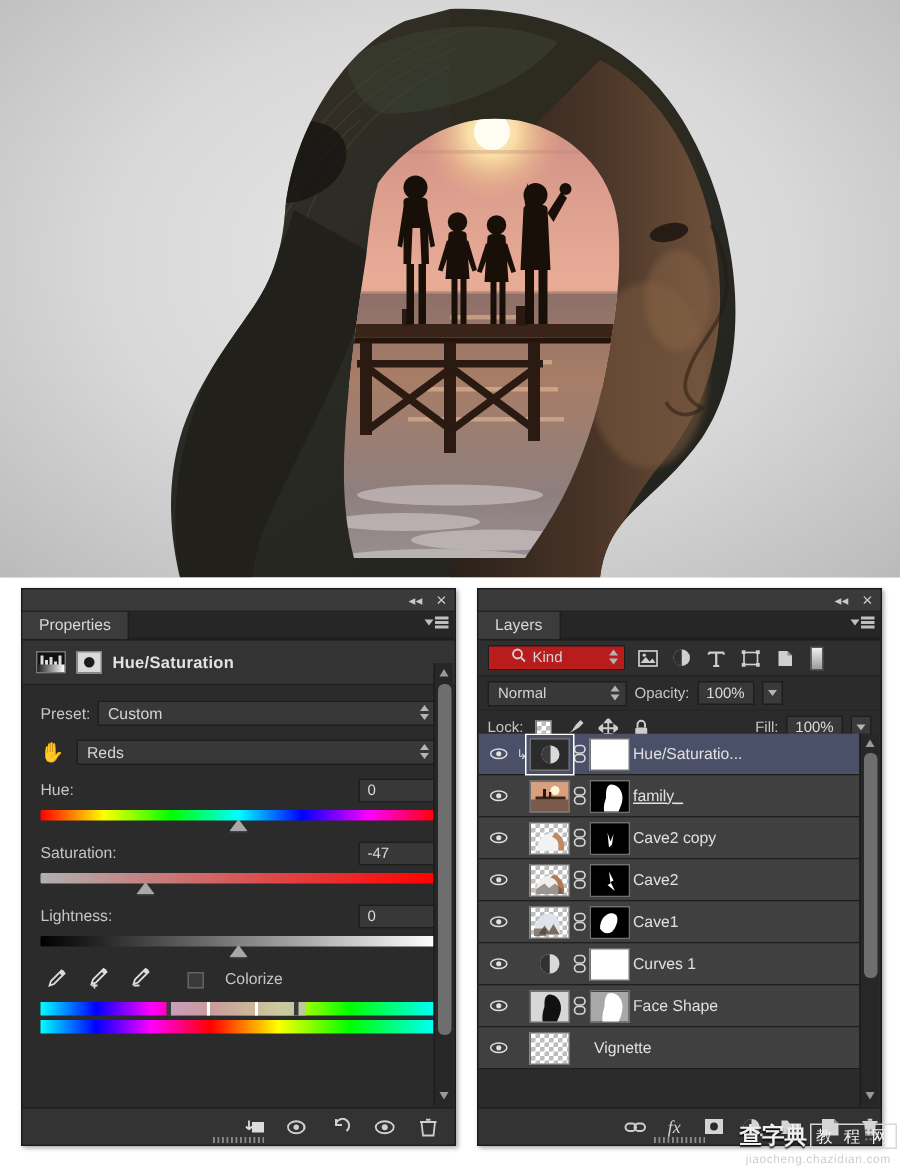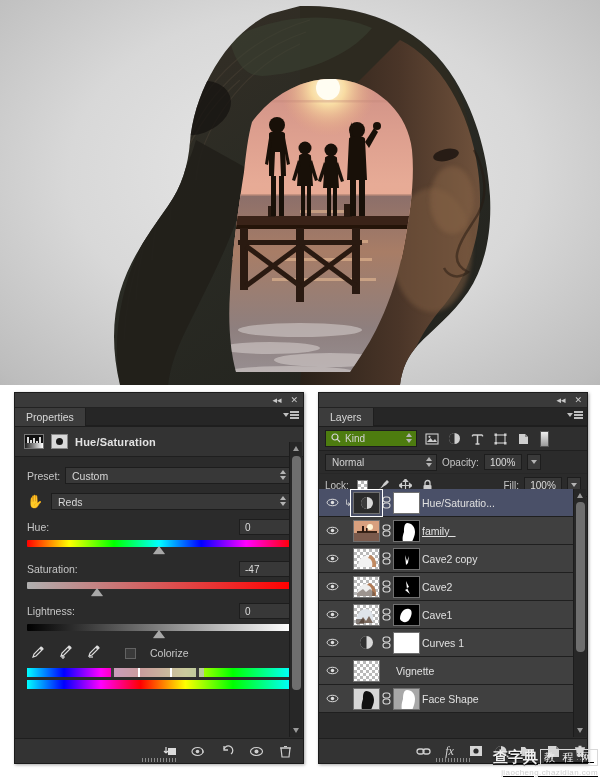--- a/index.html
+++ b/index.html
@@ -137,29 +137,29 @@
     position:absolute; left:0; right:0; bottom:0; height: 25px;
     background:#333; border-top:1px solid #1e1e1e;
     display:flex; align-items:center; justify-content:flex-end; gap: 14px; padding-right: 10px;
   }
   .footer-icon { width:15px;height:15px; display:flex;align-items:center;justify-content:center;
     color:#c9c9c9; cursor:pointer; }
 
   
   .filter-row { height: 24px; display:flex; align-items:center; padding: 0 6px; gap:6px;
     border-bottom:1px solid #202020; background:#2f2f2f; }
-  .kind-select { width: 92px; height:17px; background:#4d7c0f;border:1px solid #1d1d1d;
-    display:flex;align-items:center;gap:4px;padding-left:5px;font-size:10px;color:#d4d4d4;position:relative; }
+  .kind-select { width: 92px; height:17px; background:#b91c1c;border:1px solid #1d1d1d;
+    display:flex;align-items:center;gap:4px;padding-left:15px;font-size:10px;color:#d4d4d4;position:relative; }
   .fi { width:17px;height:16px;display:flex;align-items:center;justify-content:center;color:#cfcfcf;cursor:pointer; }
   .toggle-pill { width:9px;height:16px;background:linear-gradient(#f0f0f0,#9a9a9a);border:1px solid #555;margin-left:2px; }
 
   .blend-row, .lock-row { height: 23px; display:flex; align-items:center; padding: 0 6px; gap:5px; }
   .blend-row { border-bottom:1px solid #272727; }
   .lock-row { border-bottom:1px solid #1e1e1e; }
-  .blend-select { width: 112px; height:17px; background:#383838;border:1px solid #1d1d1d;
+  .blend-select { width: 93px; height:17px; background:#383838;border:1px solid #1d1d1d;
     display:flex;align-items:center;padding-left:6px;font-size:10px;color:#d4d4d4;position:relative; }
   .small-lbl { font-size:10px;color:#c6c6c6; }
   .num-box { width:38px;height:16px;background:#383838;border:1px solid #1d1d1d;color:#dcdcdc;
     font-size:10px;display:flex;align-items:center;justify-content:center; }
   .mini-caret { width:14px;height:16px;background:#3a3a3a;border:1px solid #1d1d1d;
     display:flex;align-items:center;justify-content:center; }
   .mini-caret i { width:0;height:0;border-left:3px solid transparent;border-right:3px solid transparent;border-top:4px solid #b4b4b4; }
   .lock-icons { display:flex; gap:9px; align-items:center; margin-left:3px; }
   .lk { width:13px;height:13px;display:flex;align-items:center;justify-content:center;color:#cdcdcd;cursor:pointer; }
 
@@ -180,21 +180,21 @@
   .layer-name.underlined { text-decoration: underline; }
 
   .checker {
     background-image:
       linear-gradient(45deg,#b9b9b9 25%,transparent 25%,transparent 75%,#b9b9b9 75%),
       linear-gradient(45deg,#b9b9b9 25%,transparent 25%,transparent 75%,#b9b9b9 75%);
     background-size: 6px 6px; background-position: 0 0, 3px 3px; background-color: #fff;
   }
   .adj-circle { width:100%;height:100%;display:flex;align-items:center;justify-content:center;background:#2b2b2b; }
 
-  .watermark { position:absolute; right:2px; bottom:1px; text-align:right; pointer-events:none;text-decoration:underline; }
+  .watermark { position:absolute; right:2px; bottom:1px; text-align:center; pointer-events:none; }
   .wm-main { display:flex; align-items:center; gap:2px; justify-content:flex-end; }
   .wm-ch { font-family:"DejaVu Sans", sans-serif; font-size:15px; color:#f0f0f0; font-weight:bold;
     text-shadow: 0 1px 1px rgba(0,0,0,.8); }
   .wm-box { font-family:"DejaVu Sans", sans-serif; font-size:11px; color:#f0f0f0;
     border:1px solid #d8d8d8; padding:0 3px; letter-spacing:2px; }
   .wm-sub { font-size:8px; color:#cfcfcf; letter-spacing:.4px; margin-top:1px; }
   .grip { position:absolute; right:2px; bottom:2px; width:9px; height:9px;
     background-image: radial-gradient(#7a7a7a 35%, transparent 36%);
     background-size: 3px 3px; }
   .grip-h { position:absolute; left:50%; transform:translateX(-50%); bottom:1px; width:34px; height:4px;
@@ -846,51 +846,51 @@
     </div>
 
     <div class="layer-row">
       <span class="eye-cell">
         <svg class="eye" viewBox="0 0 14 10">
             <ellipse cx="7" cy="5" rx="6" ry="3.6" fill="none" stroke="#e0e0e0" stroke-width="1.1"></ellipse>
             <circle cx="7" cy="5" r="1.9" fill="#e0e0e0"></circle>
           </svg>
       </span>
       <span class="clip-arrow"></span>
-      <span class="thumb-box checker"></span>
-      <span class="layer-name" style="margin-left:16px;">Vignette</span>
+      <span class="thumb-box">
+        <svg width="27" height="22" viewBox="0 0 27 22">
+            <rect width="27" height="22" fill="#d7d7d7"></rect>
+            <path d="M12 2 C17 2 20 6 20 11 C20 15 18 18 17 21 L8 21 C7 17 8 13 9 10 C9 6 9 3 12 2 Z" fill="#111"></path>
+          </svg>
+      </span>
+      <span class="link-ic">
+        <svg width="11" height="13" viewBox="0 0 11 13">
+            <rect x="2" y="1" width="7" height="5" rx="2.5" fill="none" stroke="#d5d5d5" stroke-width="1.1"></rect>
+            <rect x="2" y="7" width="7" height="5" rx="2.5" fill="none" stroke="#d5d5d5" stroke-width="1.1"></rect>
+          </svg>
+      </span>
+      <span class="mask-box">
+        <svg width="27" height="22" viewBox="0 0 27 22">
+            <rect width="27" height="22" fill="#a8a8a8"></rect>
+            <path d="M13 1 C18 1 21 5 21 10 C21 15 19 18 18 22 L8 22 C7 17 8 13 9 10 C9 5 10 1 13 1 Z" fill="#fff"></path>
+          </svg>
+      </span>
+      <span class="layer-name">Face Shape</span>
     </div>
 
     <div class="layer-row">
       <span class="eye-cell">
         <svg class="eye" viewBox="0 0 14 10">
             <ellipse cx="7" cy="5" rx="6" ry="3.6" fill="none" stroke="#e0e0e0" stroke-width="1.1"></ellipse>
             <circle cx="7" cy="5" r="1.9" fill="#e0e0e0"></circle>
           </svg>
       </span>
       <span class="clip-arrow"></span>
-      <span class="thumb-box">
-        <svg width="27" height="22" viewBox="0 0 27 22">
-            <rect width="27" height="22" fill="#d7d7d7"></rect>
-            <path d="M12 2 C17 2 20 6 20 11 C20 15 18 18 17 21 L8 21 C7 17 8 13 9 10 C9 6 9 3 12 2 Z" fill="#111"></path>
-          </svg>
-      </span>
-      <span class="link-ic">
-        <svg width="11" height="13" viewBox="0 0 11 13">
-            <rect x="2" y="1" width="7" height="5" rx="2.5" fill="none" stroke="#d5d5d5" stroke-width="1.1"></rect>
-            <rect x="2" y="7" width="7" height="5" rx="2.5" fill="none" stroke="#d5d5d5" stroke-width="1.1"></rect>
-          </svg>
-      </span>
-      <span class="mask-box">
-        <svg width="27" height="22" viewBox="0 0 27 22">
-            <rect width="27" height="22" fill="#a8a8a8"></rect>
-            <path d="M13 1 C18 1 21 5 21 10 C21 15 19 18 18 22 L8 22 C7 17 8 13 9 10 C9 5 10 1 13 1 Z" fill="#fff"></path>
-          </svg>
-      </span>
-      <span class="layer-name">Face Shape</span>
+      <span class="thumb-box checker"></span>
+      <span class="layer-name" style="margin-left:16px;">Vignette</span>
     </div>
   </div>
 
   <div class="vscroll" style="top:96px;bottom:26px;">
     <span class="arrow-up"></span>
     <span class="thumbbar" style="top:13px;height:150px;"></span>
     <span class="arrow-dn"></span>
   </div>
 
   <div class="panel-footer" style="justify-content:flex-end; gap:11px; padding:0;">

